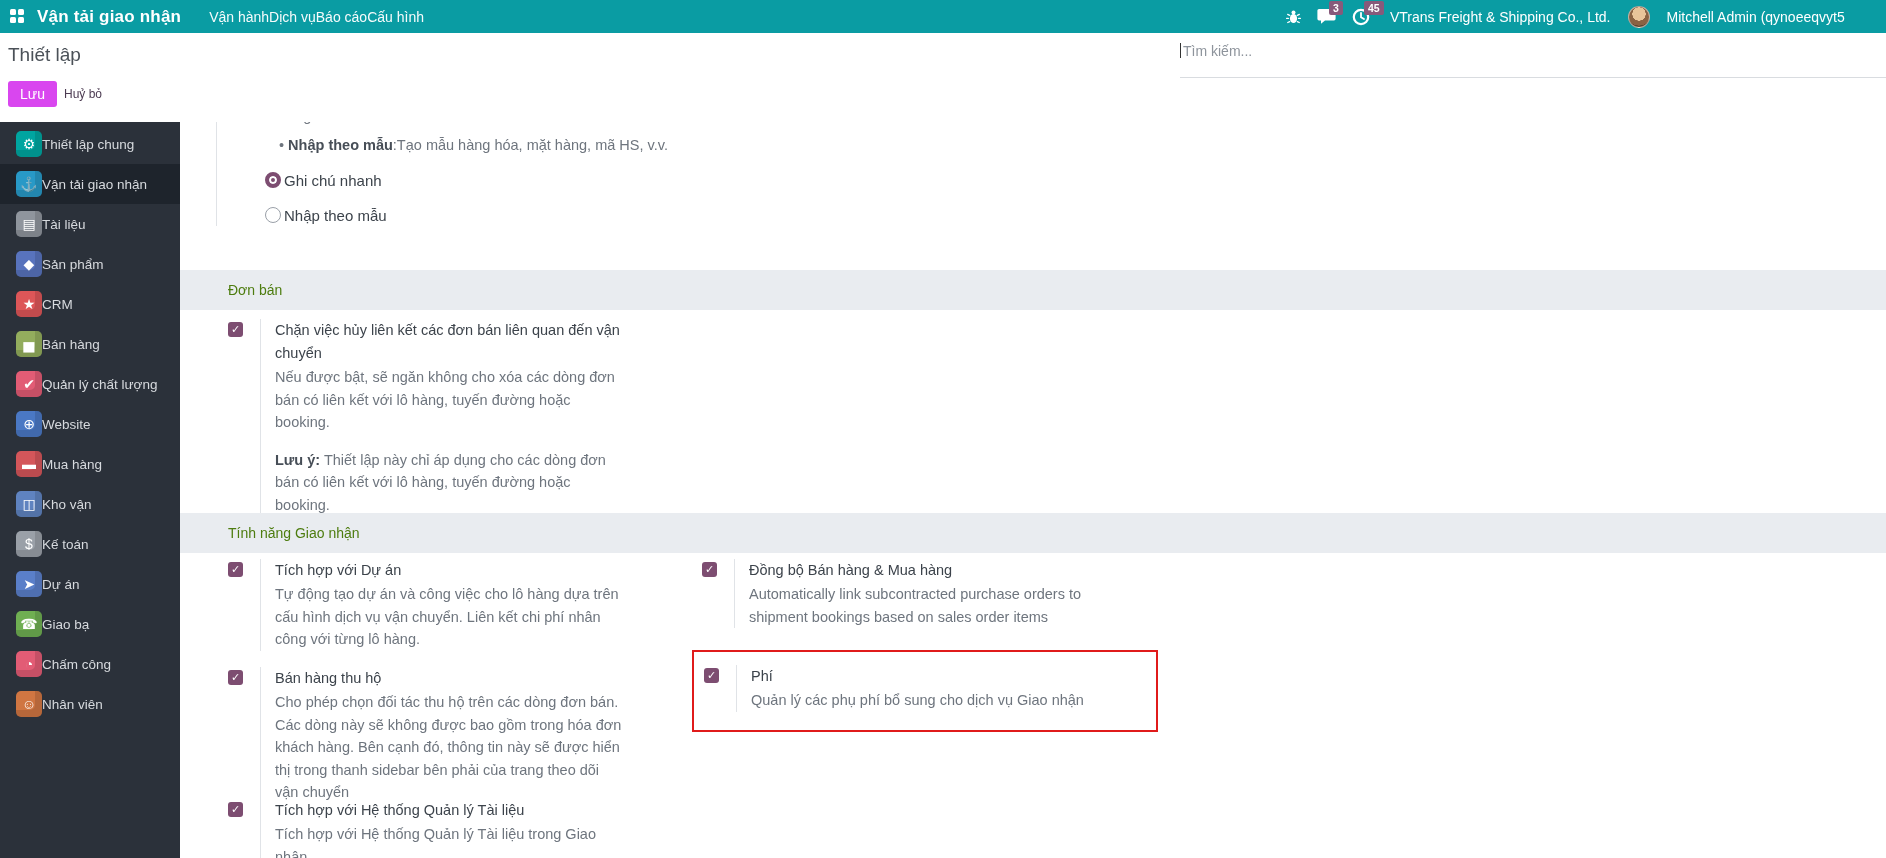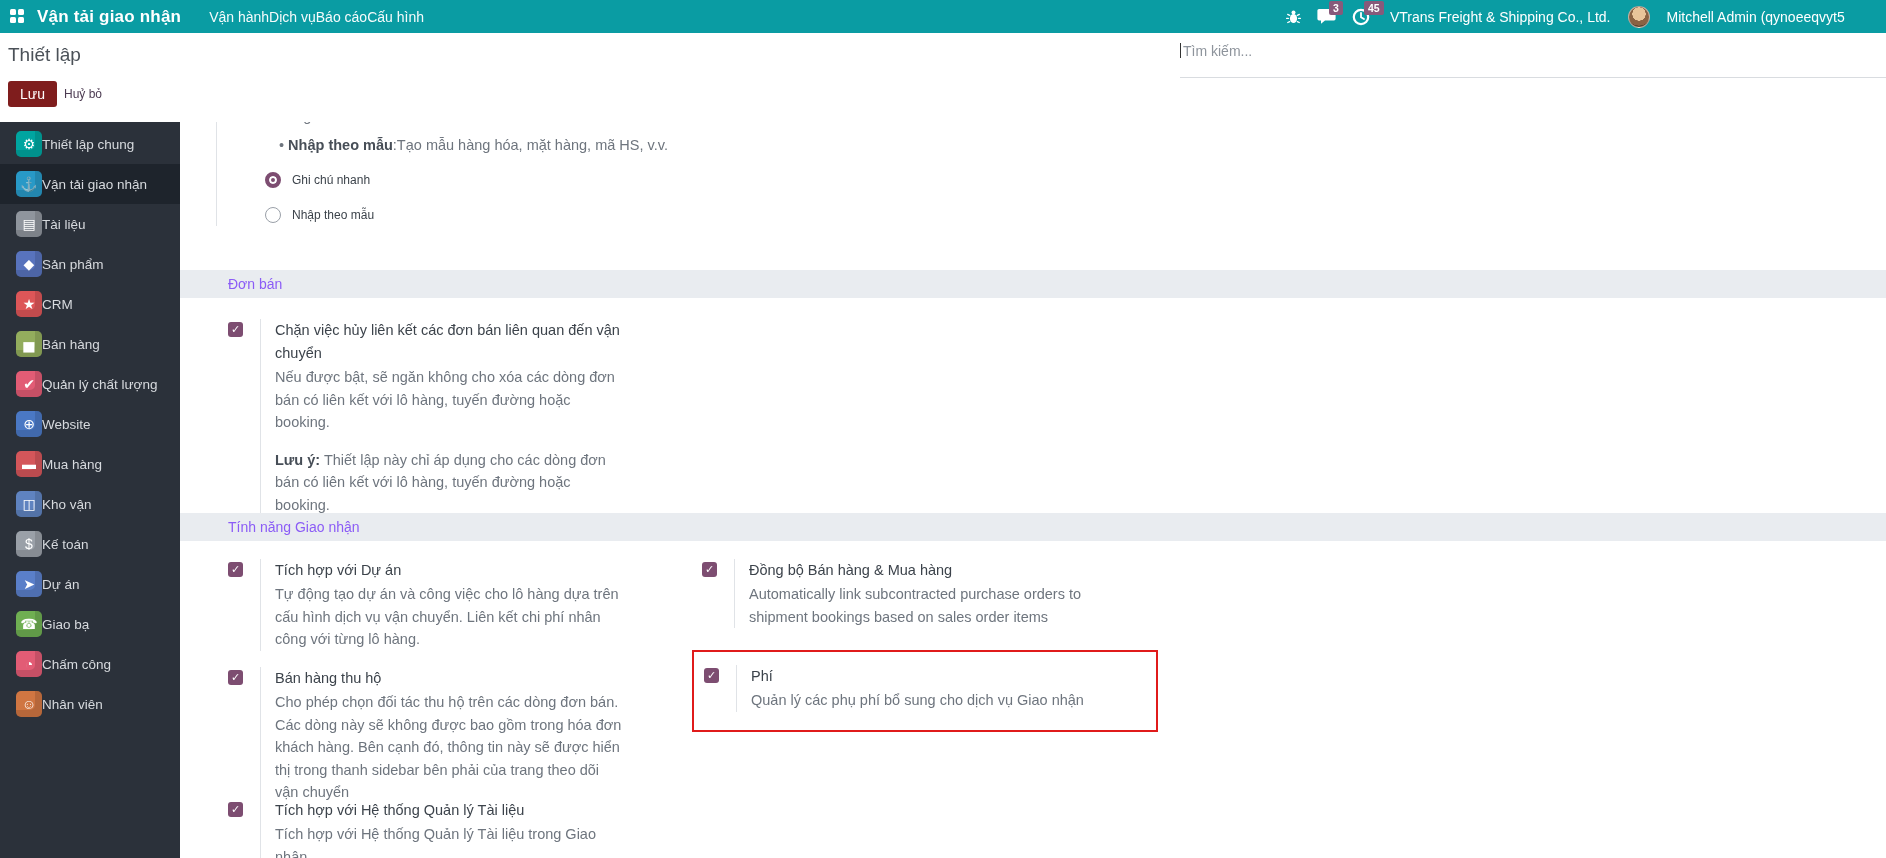--- a/index.html
+++ b/index.html
@@ -26,45 +26,45 @@
     background:radial-gradient(circle at 50% 35%, #e8c49a 0 40%, #8a6243 41% 70%, #5f4630 71%);border:1px solid rgba(255,255,255,.5);}
   .username{font-size:14px;}
   
   .cp{position:absolute;top:33px;left:0;width:1604px;height:89px;background:#fff;z-index:20;}
   .breadcrumb{position:absolute;left:8px;top:11px;font-size:19px;color:#4b5158;}
   .search-wrap{position:absolute;left:1180px;top:8px;width:746px;height:40px;}
   .caret{display:inline-block;width:1px;height:15px;background:#333;vertical-align:middle;margin-right:2px;}
   .search-ph{font-size:14px;color:#8e949c;vertical-align:middle;}
   .search-underline{position:absolute;left:0;top:36px;width:732px;height:1px;background:#d9dce0;}
   .search-mag{position:absolute;right:-10px;top:2px;}
-  .btn-save{position:absolute;left:8px;top:48px;background:#7f1d1d;color:#fff;border:none;
+  .btn-save{position:absolute;left:8px;top:48px;background:#d946ef;color:#fff;border:none;
     font-size:14px;font-family:inherit;padding:5px 12px;border-radius:3px;cursor:pointer;}
   .btn-discard{position:absolute;left:58px;top:53px;font-size:12px;color:#4c3b52;cursor:pointer;background:none;border:none;font-family:inherit;}
   
   .sidebar{position:absolute;top:122px;left:0;bottom:0;width:180px;background:#2b313a;z-index:25;padding-top:2px;}
   .sb-item{height:40px;display:flex;align-items:center;cursor:pointer;}
   .sb-item.sel{background:#1e242c;}
   .sb-ic{width:26px;height:26px;border-radius:5px;margin-left:16px;flex:0 0 auto;
     display:flex;align-items:center;justify-content:center;color:#fff;font-size:14px;
     box-shadow:inset -7px -7px 0 rgba(0,0,0,.12);}
   .sb-lb{font-size:13.5px;color:#d7dade;}
   
   .content{position:absolute;top:110px;left:180px;width:1706px;bottom:0;background:#fff;z-index:10;overflow:hidden;}
   .intro{position:absolute;left:36px;top:0;border-left:1px solid #e0e3e7;padding-left:48px;padding-top:0;}
   .intro .tail{margin-left:14px;margin-top:-5px;font-size:14.5px;color:#6e757e;line-height:22px;}
   .intro .bullet{margin-left:14px;margin-top:7px;font-size:14.5px;color:#6e757e;line-height:22px;}
   .intro .bullet b{color:#474e57;}
   .radio-row{display:flex;align-items:center;margin-top:13px;height:22px;}
   .radio{flex:0 0 auto;border-radius:50%;}
   .radio.sel{width:8px;height:8px;border:4px solid #7d4d71;background:#7d4d71;box-shadow:inset 0 0 0 2px #fff;}
   .radio.unsel{width:14px;height:14px;border:1px solid #9aa0a8;background:#fff;}
-  .radio-lb{margin-left:11px;font-size:12px;color:#3c434b;}
-  .sec-bar{position:absolute;left:0;width:1706px;height:28px;background:#e9ecf0;
+  .radio-lb{margin-left:3px;font-size:15px;color:#3c434b;}
+  .sec-bar{position:absolute;left:0;width:1706px;height:40px;background:#e9ecf0;
     display:flex;align-items:center;padding-left:48px;box-sizing:border-box;
-    font-size:14px;font-weight:500;color:#8b5cf6;}
+    font-size:14px;font-weight:500;color:#4d7c0f;}
   .setting{position:absolute;display:flex;align-items:flex-start;}
   .cb{flex:0 0 auto;width:15px;height:15px;background:#7d4d71;border-radius:3px;margin-top:3px;
     display:flex;align-items:center;justify-content:center;color:#fff;font-size:11px;cursor:pointer;}
   .pane{margin-left:17px;border-left:1px solid #e0e3e7;padding-left:14px;}
   .s-label{font-size:14.5px;color:#3c434b;line-height:23px;}
   .s-desc{font-size:14.5px;color:#6e757e;line-height:22.5px;margin-top:1px;}
   .s-note{font-size:14.5px;color:#6e757e;line-height:22.5px;margin-top:15px;}
   .s-note b{color:#474e57;}
   .w350{width:350px;}
   .w360{width:360px;}

